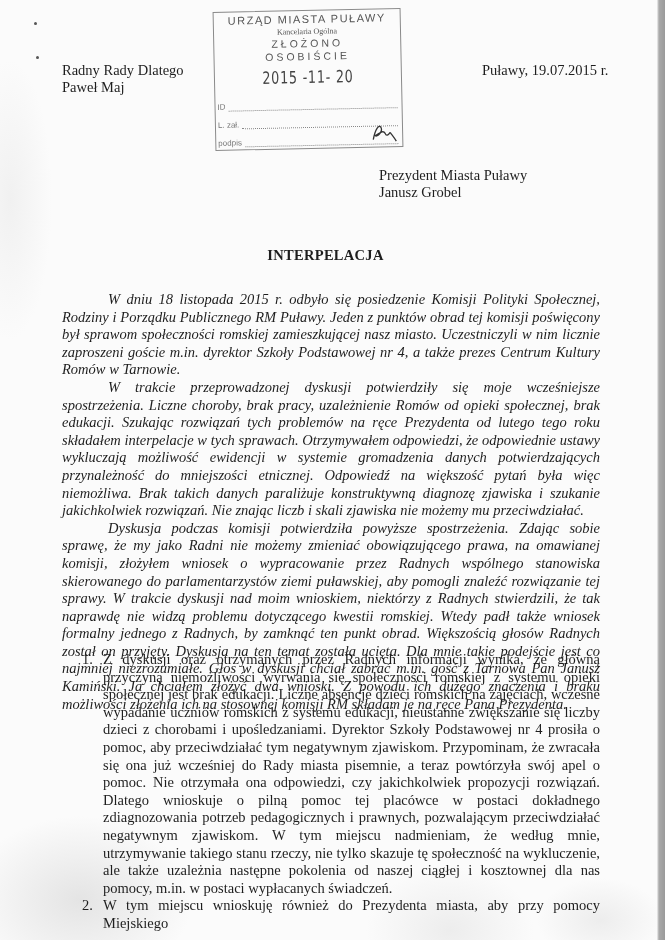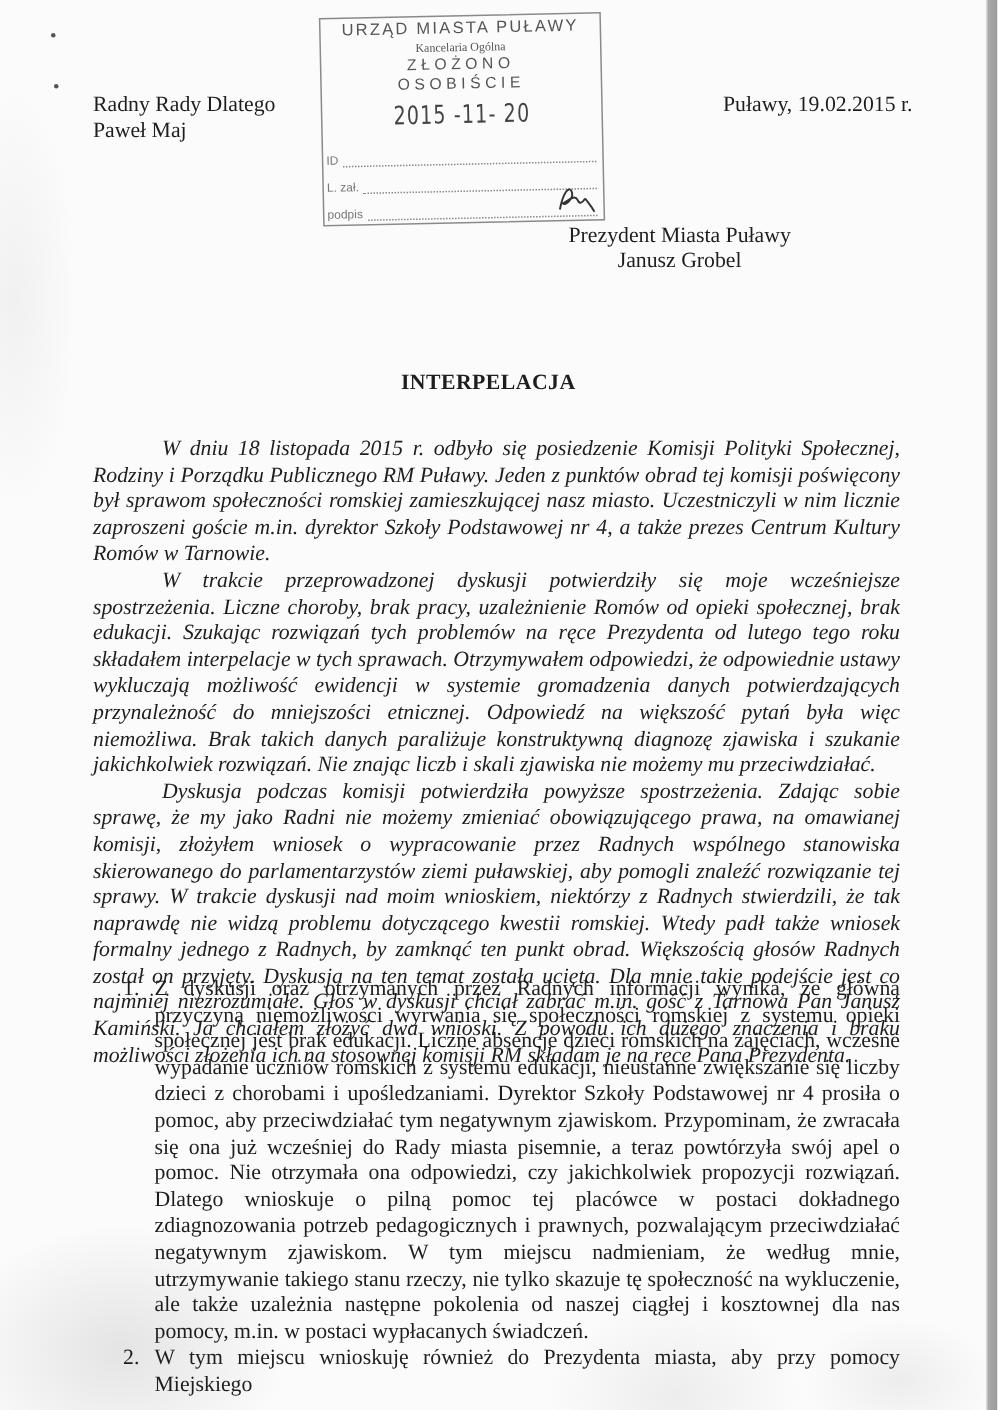--- a/index.html
+++ b/index.html
@@ -36,21 +36,21 @@
   .stamp .s1 { position: absolute; top: 2px; left: 0; width: 100%; text-align: center; font-size: 11px; letter-spacing: 1.5px; }
   .stamp .s2 { position: absolute; top: 16px; left: 0; width: 100%; text-align: center; font-size: 8px; font-family: "Liberation Serif", serif; }
   .stamp .s3 { position: absolute; top: 26px; left: 0; width: 100%; text-align: center; font-size: 10.5px; letter-spacing: 3px; }
   .stamp .s4 { position: absolute; top: 39px; left: 0; width: 100%; text-align: center; font-size: 10.5px; letter-spacing: 3px; }
   .stamp .s5 { position: absolute; top: 56px; left: 0; width: 100%; text-align: center; font-size: 17px; color: #444; font-family: "DejaVu Sans", sans-serif; transform: scaleX(0.75); letter-spacing: 1px; }
   .stamp .fieldrow { position: absolute; left: 2px; right: 4px; font-size: 8px; color: #777; display: flex; align-items: flex-end; }
   .stamp .fieldrow .line { flex: 1; border-bottom: 1px dotted #888; margin-left: 3px; height: 8px; }
   .stamp .r1 { top: 90px; } .stamp .r2 { top: 108px; } .stamp .r3 { top: 126px; }
   .stamp .sig { position: absolute; left: 153px; top: 112px; width: 30px; height: 24px; }
 
-  .addressee { position: absolute; left: 379px; top: 149px; font-size: 14.5px; line-height: 17px; text-align: center; }
+  .addressee { position: absolute; left: 379px; top: 167px; font-size: 14.5px; line-height: 17px; }
   .title { position: absolute; left: 0; width: 651px; top: 247px; text-align: center; font-weight: bold; font-size: 14.5px; letter-spacing: 0.3px; }
 
   .body { position: absolute; left: 62px; top: 291px; width: 538px; font-size: 14.5px; line-height: 17.6px; text-align: justify; font-style: italic; }
   .body p { margin: 0; text-indent: 46px; }
   .list { position: absolute; left: 82px; top: 651px; width: 518px; font-size: 14.5px; line-height: 17.6px; text-align: justify; margin: 0; padding: 0; list-style: none; }
   .list li { position: relative; padding-left: 21px; margin: 0; }
   .list li .num { position: absolute; left: 0; top: 0; }
 </style>
 </head>
 <body>
@@ -58,21 +58,21 @@
 <div class="page">
 
   <span class="dot" style="left:34px; top:22px;"></span>
   <span class="dot" style="left:36px; top:56px;"></span>
 
   <div class="sender">
     <div>Radny Rady Dlatego</div>
     <div>Paweł Maj</div>
   </div>
 
-  <div class="place-date">Puławy, 19.02.2015 r.</div>
+  <div class="place-date">Puławy, 19.07.2015 r.</div>
 
   <div class="stamp">
     <div class="s1">URZĄD MIASTA PUŁAWY</div>
     <div class="s2">Kancelaria Ogólna</div>
     <div class="s3">ZŁOŻONO</div>
     <div class="s4">OSOBIŚCIE</div>
     <div class="s5">2015 -11- 20</div>
     <div class="fieldrow r1">
       <span>ID</span>
       <span class="line"></span>

